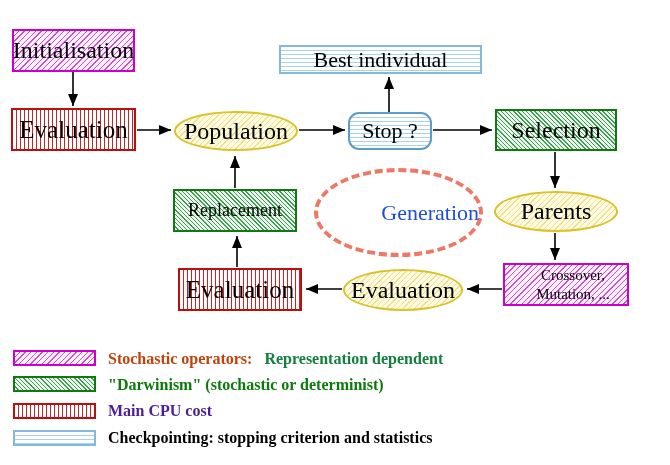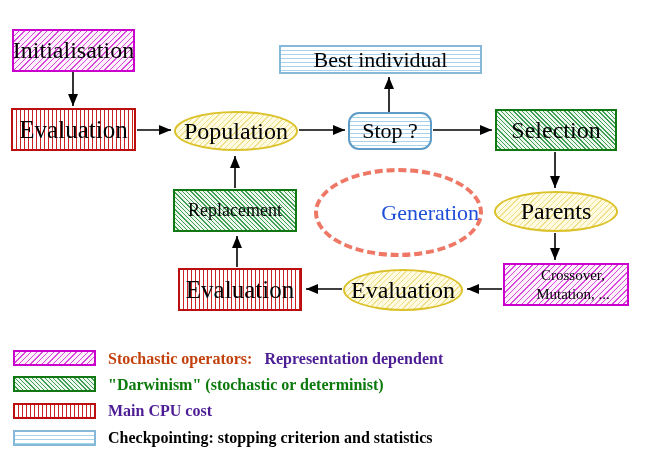--- a/index.html
+++ b/index.html
@@ -71,21 +71,21 @@
   .ls-3 { top:403px; }
   .ls-4 { top:430px; }
   .legend-text {
     position:absolute; left:108px; font-size:16px; font-weight:bold; white-space:nowrap;
   }
   .lt-1 { top:350px; }
   .lt-2 { top:376px; }
   .lt-3 { top:402px; }
   .lt-4 { top:429px; }
   .c-magenta { color:#c2410c; }
-  .c-yellow  { color:#4c1d95; }
+  .c-yellow  { color:#15803d; }
   .c-green   { color:#0a7a0a; }
   .c-red     { color:#4c1d95; }
   .c-cyan    { color:#000000; }
   .lt-1 .gap { display:inline-block; width:12px; }
 </style>
 </head>
 <body>
 
 <div class="canvas">
 

